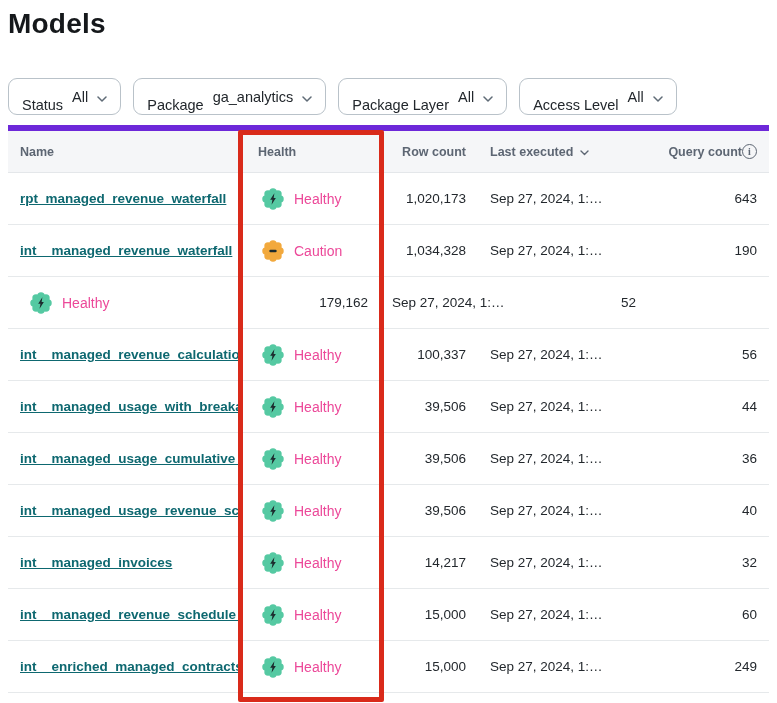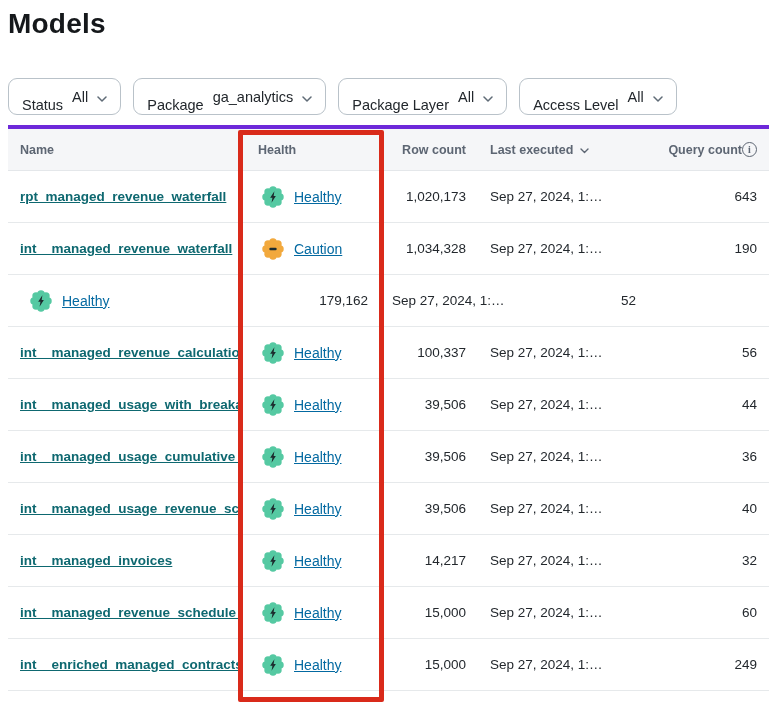--- a/index.html
+++ b/index.html
@@ -42,21 +42,21 @@
     color: #22272c;
     cursor: pointer;
   }
   .filter-pill .f-label { color: #22272c; margin-top: 16px; }
   .filter-pill .f-value { color: #22272c; }
   .chev { display: inline-block; margin-top: 1px; }
 
   
   .table {
     margin: 10px 8px 16px 8px;
-    border-top: 4px solid #6d28d9;
+    border-top: 6px solid #6d28d9;
   }
   .thead, .tr {
     display: grid;
     grid-template-columns: 232px 140px 98px 170px 121px;
     align-items: center;
   }
   .thead {
     height: 42px;
     background: #f5f6f8;
     border-bottom: 1px solid #e4e7ea;
@@ -94,21 +94,21 @@
   .td-name { padding-left: 12px; padding-right: 8px; overflow: hidden; }
   .td-name a {
     color: #0e6870;
     font-weight: 700;
     font-size: 13.5px;
     text-decoration: underline;
     white-space: nowrap;
     cursor: pointer;
   }
   .td-health { padding-left: 22px; gap: 10px; }
-  .health-label { font-size: 14px; color: #0369a1; text-decoration: underline; }
+  .health-label { font-size: 14px; color: #ec4899; }
   .badge { width: 22px; height: 22px; display: inline-flex; }
   .td-rowcount { justify-content: flex-end; padding-right: 12px; color: #23282d; }
   .td-lastexec { padding-left: 12px; color: #23282d; white-space: nowrap; }
   .td-querycount { justify-content: flex-end; padding-right: 12px; color: #23282d; }
 
   
   .annotation-rect {
     position: absolute;
     left: 238px;
     top: 122px;

